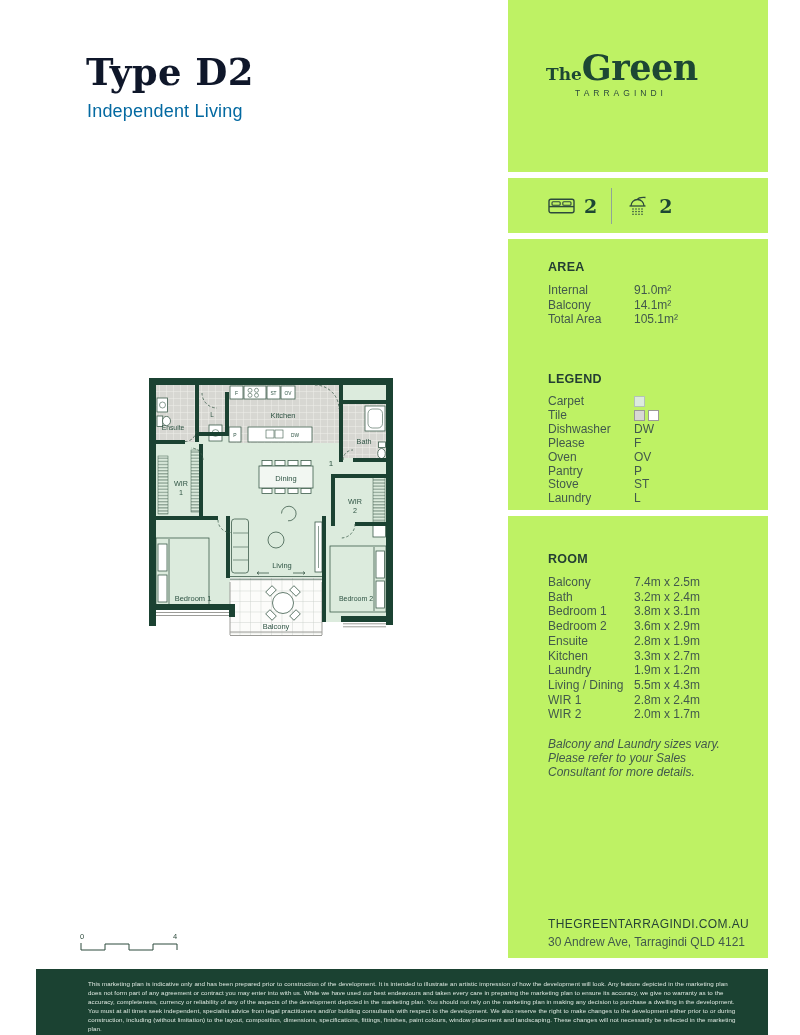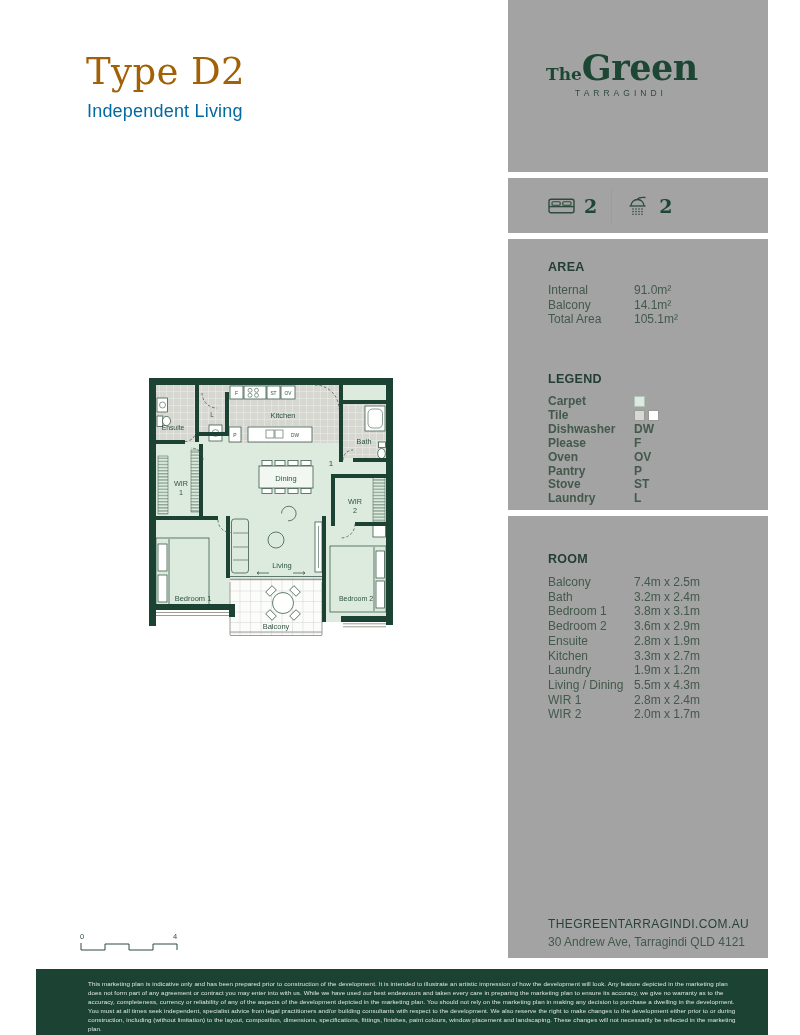--- a/index.html
+++ b/index.html
@@ -5,46 +5,46 @@
   html,body{margin:0;padding:0;}
   body{
     width:800px;height:1035px;position:relative;overflow:hidden;
     background:#ffffff;
     font-family:"Liberation Sans", sans-serif;
   }
   
   .page-title{
     position:absolute;left:86px;top:50px;
     font-family:"DejaVu Serif","Liberation Serif",serif;
-    font-weight:400;font-size:37px;color:#a16207;letter-spacing:.4px;
+    font-weight:700;font-size:37px;color:#0f172a;letter-spacing:.4px;
   }
   .page-subtitle{
     position:absolute;left:87px;top:101px;
     font-size:18px;color:#0369a1;letter-spacing:.2px;
   }
   
-  .panel{position:absolute;left:508px;width:260px;background:#a3a3a3;box-sizing:border-box;}
+  .panel{position:absolute;left:508px;width:260px;background:#bef264;box-sizing:border-box;}
   #p-logo{top:0;height:172px;}
   #p-stats{top:178px;height:55px;}
   #p-area{top:239px;height:115px;padding:21px 0 0 40px;}
   #p-legend{top:352px;height:158px;padding:20px 0 0 40px;}
   #p-room{top:516px;height:442px;padding:36px 8px 0 40px;}
   .logo{margin:50px 0 0 38px;width:150px;text-align:center;color:#1d4734;}
   .logo-word{font-family:"DejaVu Serif","Liberation Serif",serif;font-weight:700;line-height:1;}
   .logo-the{font-size:17px;}
   .logo-green{font-size:35px;letter-spacing:-.5px;}
   .logo-loc{font-size:8.5px;letter-spacing:4px;color:#2d4a3c;margin-top:3px;}
   .stats-row{display:flex;align-items:center;height:100%;margin-left:40px;}
   .stat-num{font-family:"DejaVu Serif","Liberation Serif",serif;font-weight:700;font-size:19px;color:#1d4734;margin-left:9px;}
   .stat-divider{width:1px;height:36px;background:#8fa497;margin:0 14px;}
   .stat-icon{display:block;}
   .sec-heading{font-weight:700;font-size:12.5px;color:#243e33;letter-spacing:.3px;margin-bottom:9px;}
   .rowline{display:flex;font-size:12px;color:#42594c;line-height:14.6px;}
   .rowline .lbl{width:86px;flex:none;}
-  #p-legend .rowline{line-height:13.9px;font-weight:bold;}
+  #p-legend .rowline{line-height:13.9px;}
   #p-room .rowline{line-height:14.7px;}
   .sw{width:11px;height:11px;display:inline-block;box-sizing:border-box;margin-top:1px;}
   .sw-carpet{background:#dcebdd;border:1px solid #b4c3b7;}
   .sw-tile-a{background:#d8d8d4;border:1px solid #9a9a96;}
   .sw-tile-b{background:#ffffff;border:1px solid #9a9a96;margin-left:3px;}
   .room-note{font-style:italic;font-size:12px;color:#42594c;line-height:14.2px;width:195px;margin-top:15px;}
   .panel-footer{position:absolute;left:40px;bottom:9px;}
   .site-url{font-weight:400;font-size:12px;color:#274336;letter-spacing:.4px;}
   .site-address{font-size:12px;color:#42594c;margin-top:4px;}
   
@@ -200,20 +200,21 @@
       <span>5.5m x 4.3m</span>
     </div>
   <div class="rowline">
       <span class="lbl">WIR 1</span>
       <span>2.8m x 2.4m</span>
     </div>
   <div class="rowline">
       <span class="lbl">WIR 2</span>
       <span>2.0m x 1.7m</span>
     </div>
+  <div class="room-note">Balcony and Laundry sizes vary. Please refer to your Sales Consultant for more details.</div>
   <div class="panel-footer">
     <div class="site-url">THEGREENTARRAGINDI.COM.AU</div>
     <div class="site-address">30 Andrew Ave, Tarragindi QLD 4121</div>
   </div>
 </div>
 
 <svg class="floorplan" viewBox="0 0 258 280">
   <defs>
     <pattern id="tp" patternUnits="userSpaceOnUse" width="7" height="7">
       <rect width="7" height="7" fill="#d7d7d2"></rect>

